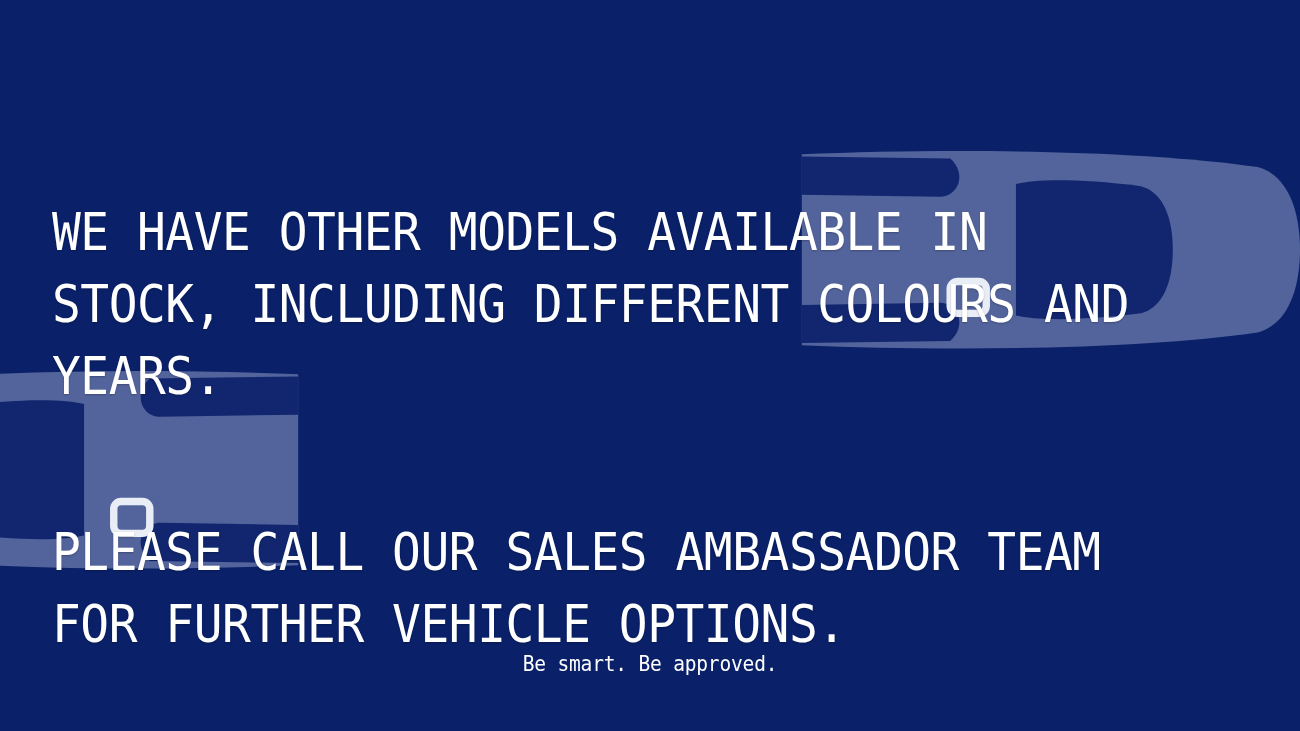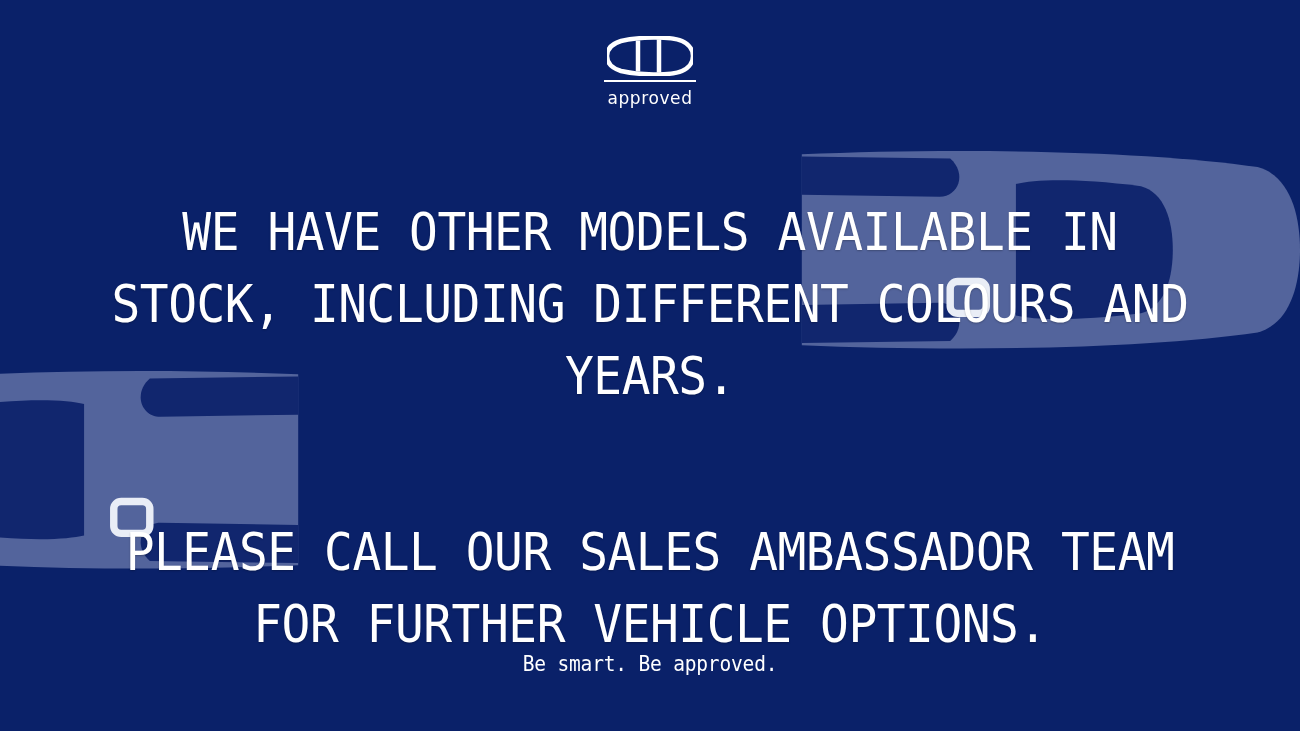--- a/index.html
+++ b/index.html
@@ -56,21 +56,20 @@
     font-weight: 400;
   }
 
   
   .copy {
     position: absolute;
     left: 0;
     right: 0;
     top: 196px;
     z-index: 4;
-    text-align: center;
   }
   .headline {
     color: #ffffff;
     font-size: 52px;
     line-height: 72px;
     letter-spacing: -0.5px;
     font-weight: 400;
     font-family: "DejaVu Sans Mono", "Liberation Mono", monospace;
     transform: scaleX(0.92);
     transform-origin: center top;
@@ -124,35 +123,20 @@
 
     <g transform="translate(1300 148) scale(-1.06 1.06)">
       <use href="#car-top"></use>
     </g>
 
     <g transform="translate(-200 368) scale(1.06 1.06)">
       <use href="#car-top"></use>
     </g>
   </svg>
 
-  <div class="brand">
-    <svg class="brand-mark" viewBox="0 0 172 80">
-      <path d="M 28 10
-               C 62 2, 126 0, 150 10
-               C 166 17, 172 30, 172 40
-               C 172 50, 166 63, 150 70
-               C 126 80, 62 78, 28 70
-               C 8 64, 0 52, 0 40
-               C 0 28, 8 16, 28 10 Z" fill="none" stroke="#ffffff" stroke-width="9"></path>
-      <line x1="62" y1="9" x2="62" y2="71" stroke="#ffffff" stroke-width="9"></line>
-      <line x1="104" y1="7" x2="104" y2="73" stroke="#ffffff" stroke-width="9"></line>
-    </svg>
-    <div class="brand-rule"></div>
-    <div class="brand-word">approved</div>
-  </div>
 
   <div class="copy">
     <div class="headline">WE HAVE OTHER MODELS AVAILABLE IN</div>
     <div class="headline">STOCK, INCLUDING DIFFERENT COLOURS AND</div>
     <div class="headline">YEARS.</div>
 
     <div class="para-gap"></div>
 
     <div class="headline">PLEASE CALL OUR SALES AMBASSADOR TEAM</div>
     <div class="headline">FOR FURTHER VEHICLE OPTIONS.</div>

